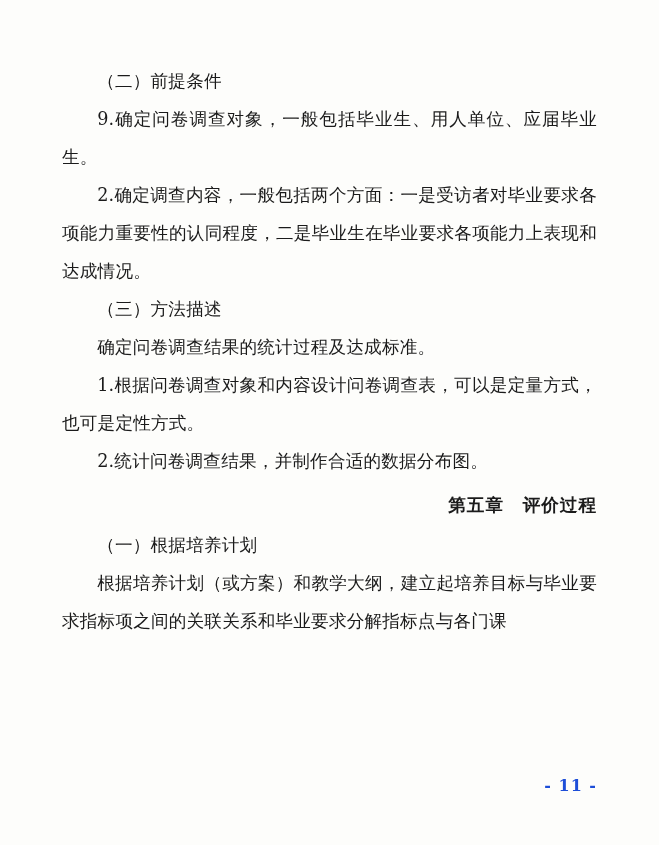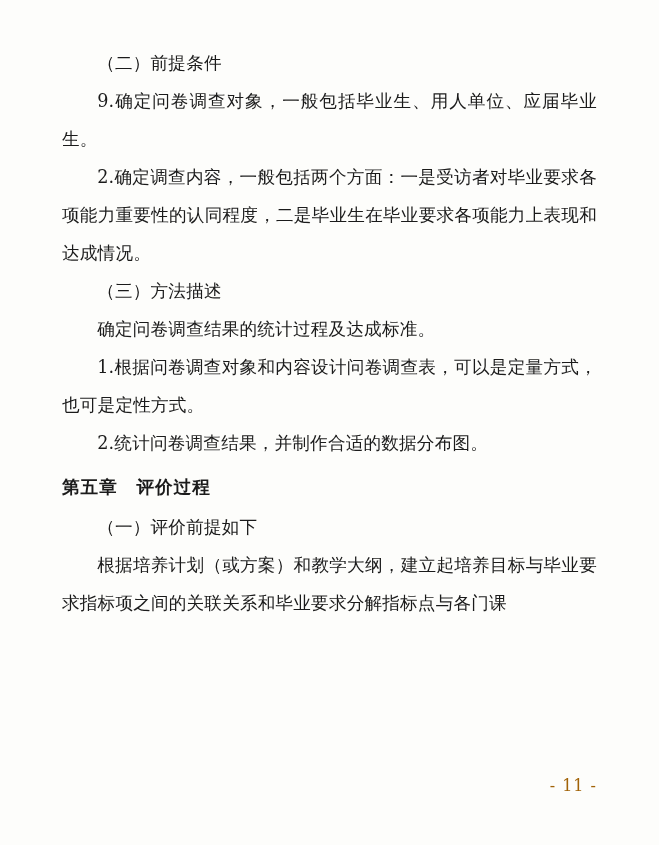--- a/index.html
+++ b/index.html
@@ -12,21 +12,21 @@
     background: #fdfdfb;
     font-family: "DejaVu Serif", "Liberation Serif", serif;
     color: #1b1b1b;
     overflow: hidden;
   }
   .page {
     position: relative;
     width: 659px;
     height: 821px;
     box-sizing: border-box;
-    padding: 44px 62px 20px 62px;
+    padding: 62px 62px 20px 62px;
     background: #fdfdfb;
   }
   .body-text {
     font-size: 17.6px;
     line-height: 38px;
     text-align: justify;
     text-justify: inter-ideograph;
     letter-spacing: 0.2px;
   }
   p.para {
@@ -34,31 +34,32 @@
     text-indent: 2em;
     font-size: 17.6px;
     line-height: 38px;
     text-align: justify;
     text-justify: inter-ideograph;
   }
   h2.chapter {
     margin: 6px 0 2px 0;
     font-size: 17.6px;
     line-height: 38px;
-    text-align: left;
+    text-align: right;
     font-weight: bold;
     letter-spacing: 1px;
   }
   .footer {
     position: absolute;
     right: 62px;
     bottom: 26px;
     font-size: 16px;
     letter-spacing: 1px;
-    color: #a16207;
+    color: #1d4ed8;
+    font-weight: bold;
   }
 </style>
 </head>
 <body>
 
 <div class="page">
 
   <div class="body-text">
 
     <p class="para">（二）前提条件</p>
@@ -74,21 +75,21 @@
 
     <p class="para">1.根据问卷调查对象和内容设计问卷调查表，可以是定量方式，也可是定性方式。</p>
 
     <p class="para">2.统计问卷调查结果，并制作合适的数据分布图。</p>
 
 
 
     <h2 class="chapter">第五章　评价过程</h2>
 
 
-    <p class="para">（一）评价前提如下</p>
+    <p class="para">（一）根据培养计划</p>
 
     <p class="para">根据培养计划（或方案）和教学大纲，建立起培养目标与毕业要求指标项之间的关联关系和毕业要求分解指标点与各门课</p>
 
   </div>
 
   <div class="footer">- 11 -</div>
 
 </div>
 
 </body></html>

